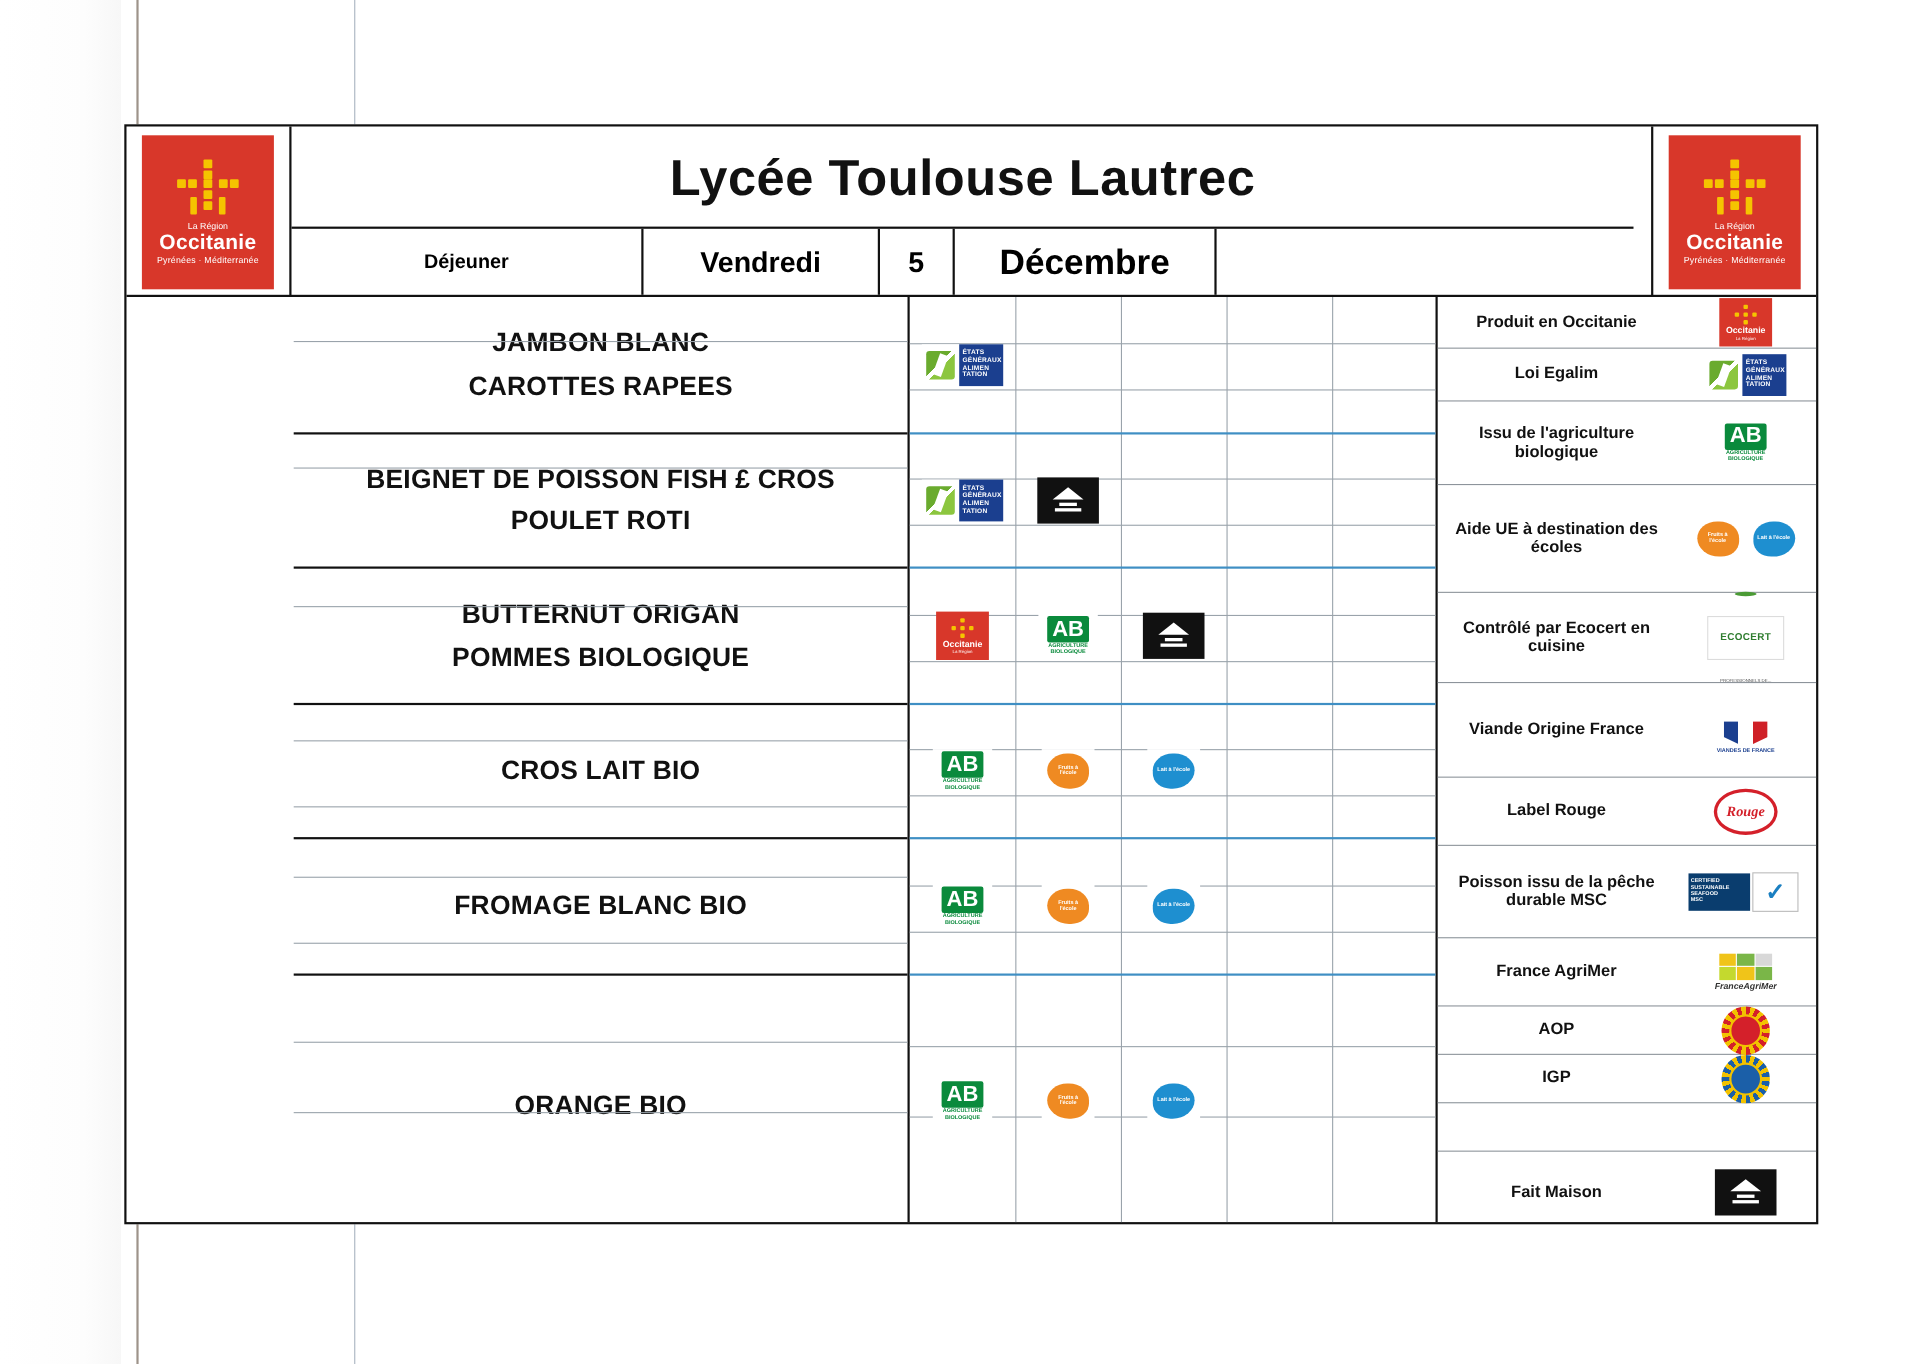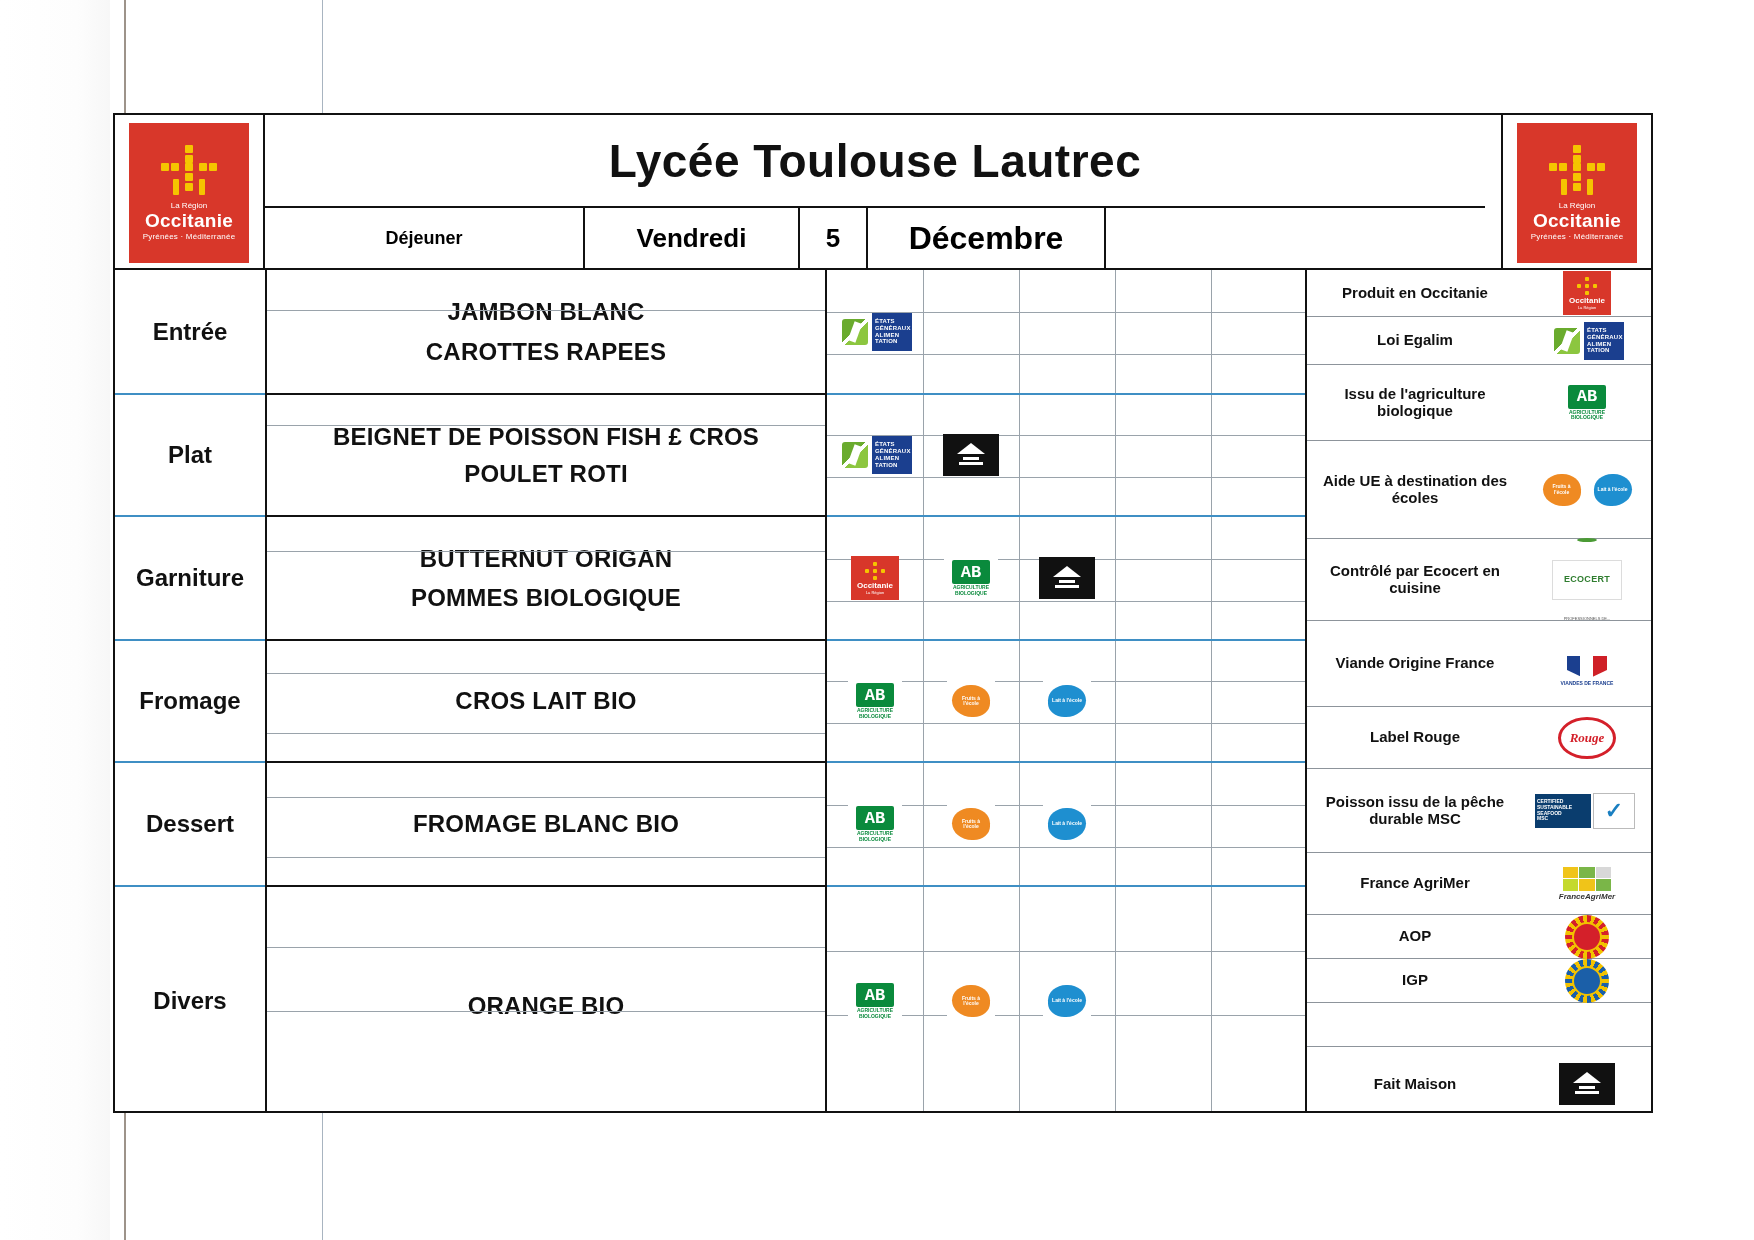--- a/index.html
+++ b/index.html
@@ -130,22 +130,22 @@
      linear-gradient(135deg,#6aab2e 0 45%, #ffffff 45% 55%, #8cc63f 55% 100%);
      border-radius:3px;position:relative;}
   .ic-egalim .leafmark:after{content:"";position:absolute;left:9px;top:3px;width:8px;height:20px;background:#fff;transform:rotate(20deg);}
   .ic-egalim .txt{flex:1;background:#1b3f8f;color:#fff;font-size:6px;font-weight:bold;
      display:flex;flex-direction:column;justify-content:center;padding-left:3px;line-height:1.15;letter-spacing:.2px;}
 
   
   .ic-ab{width:54px;height:40px;background:#fff;display:flex;flex-direction:column;
      align-items:center;justify-content:center;}
   .ic-ab .abmark{width:38px;height:24px;background:#0a8a3c;border-radius:2px;color:#fff;
-     font-size:17px;font-weight:bold;display:flex;align-items:center;justify-content:center;
-     font-family:Liberation Mono, monospace;}
+     font-size:20px;font-weight:bold;display:flex;align-items:center;justify-content:center;
+     font-family:Liberation Sans, sans-serif;}
   .ic-ab .abtxt{font-size:5px;color:#0a8a3c;font-weight:bold;text-align:center;line-height:1.1;margin-top:1px;}
 
   
   .ic-occ{width:48px;height:44px;background:#d8372a;display:flex;flex-direction:column;
      align-items:center;justify-content:center;color:#fff;}
   .ic-occ .c{width:20px;height:18px;position:relative;}
   .ic-occ .t{font-size:8px;font-weight:bold;line-height:1;margin-top:2px;}
   .ic-occ .s{font-size:4px;}
 
   
@@ -286,28 +286,20 @@
         </div>
         <div class="occ-region">La Région</div>
         <div class="occ-title">Occitanie</div>
         <div class="occ-sub">Pyrénées · Méditerranée</div>
       </div>
     </div>
   </div>
 
   <div class="body-area">
 
-    <div class="cat-col">
-      <div class="cat-cell" style="height:125px">Entrée</div>
-      <div class="cat-cell" style="height:122px">Plat</div>
-      <div class="cat-cell" style="height:124px">Garniture</div>
-      <div class="cat-cell" style="height:122px">Fromage</div>
-      <div class="cat-cell" style="height:124px">Dessert</div>
-      <div class="cat-cell" style="height:228px">Divers</div>
-    </div>
 
     <div class="menu-col">
       <div class="menu-cell" style="height:125px">
         <div class="rule" style="top:40px"></div>
         <div class="menu-inner">
           <div class="dish">JAMBON BLANC</div>
           <div class="dish" style="margin-top:14px">CAROTTES RAPEES</div>
         </div>
       </div>
 

